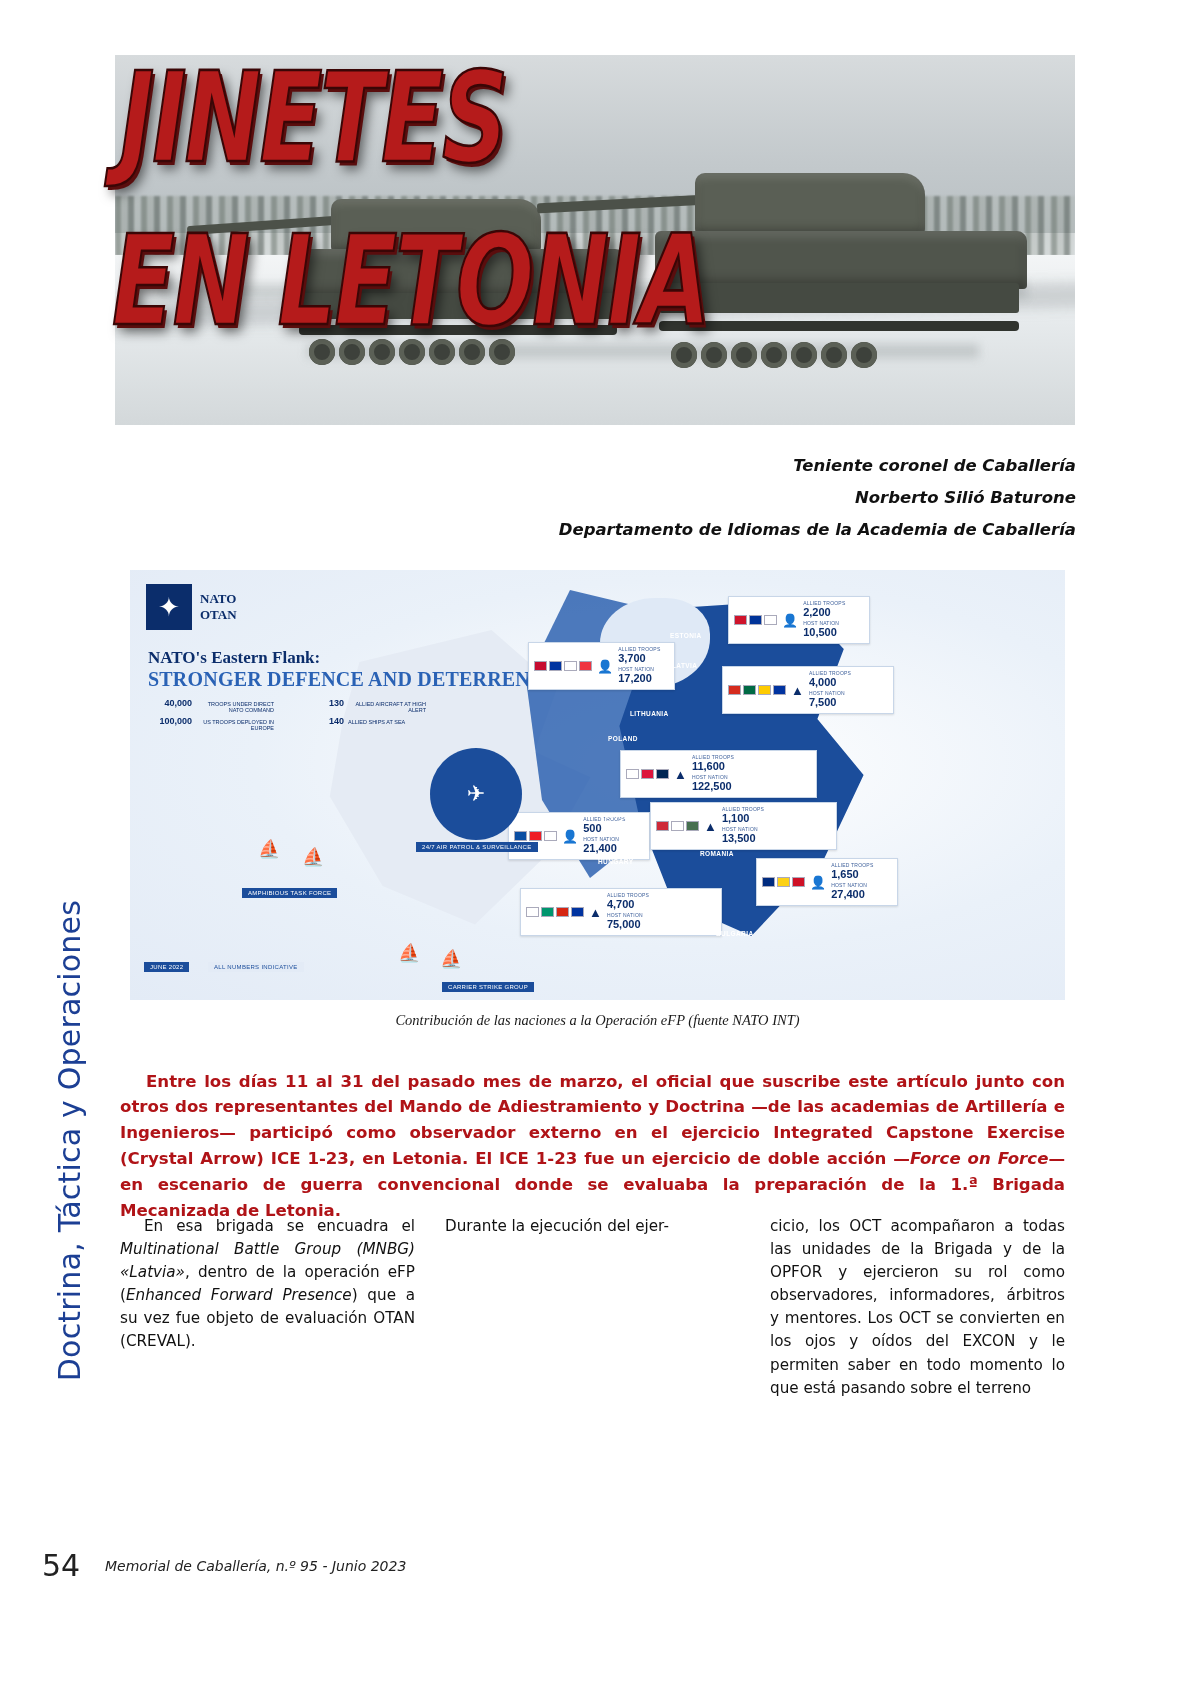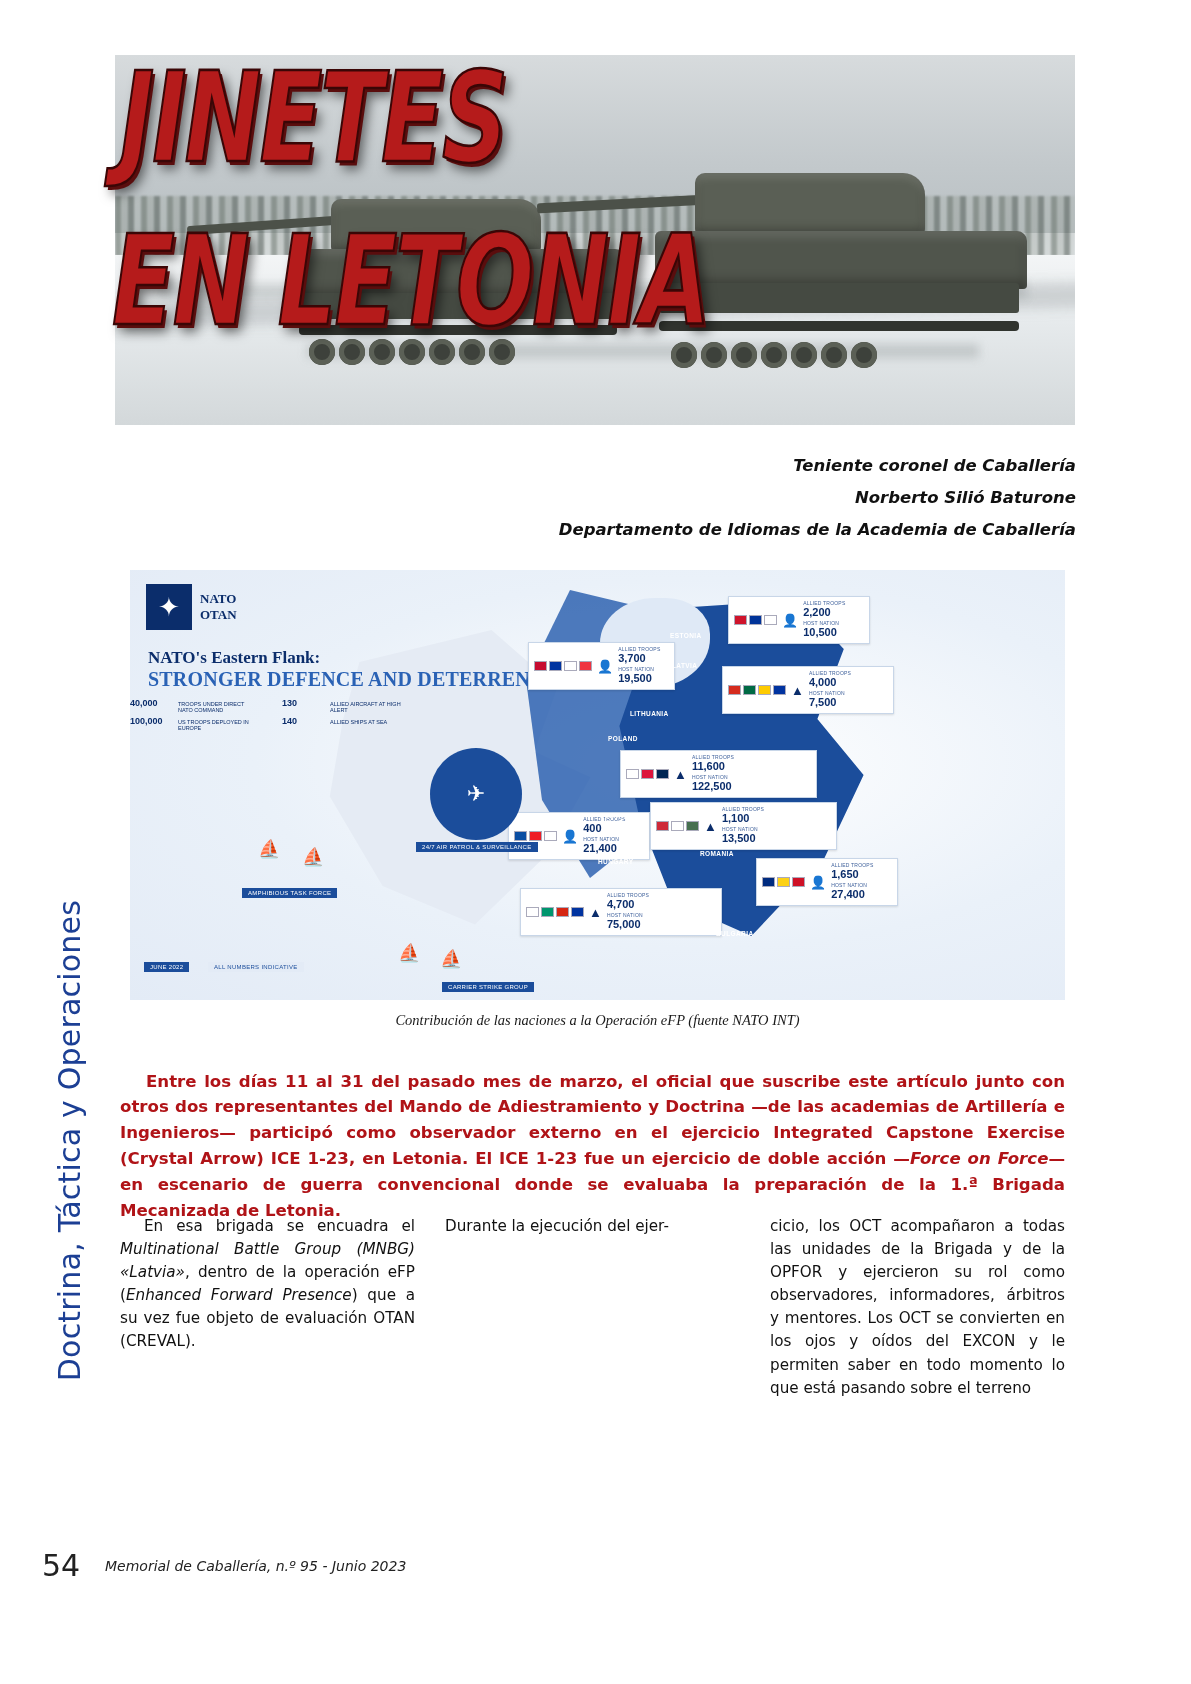--- a/index.html
+++ b/index.html
@@ -227,23 +227,23 @@
     line-height: 1.25;
   }
   .map-title {
     position: absolute; left: 18px; top: 78px;
     font-family: "Liberation Serif", serif;
     color: #0b2d6b;
   }
   .map-title .t1 { font-size: 17px; font-weight: 700; }
   .map-title .t2 { font-size: 20px; font-weight: 700; color: #2a62b5; letter-spacing: .2px; }
   .map-stats {
-    position: absolute; left: 0; top: 128px;
+    position: absolute; left: 18px; top: 128px;
     display: grid; grid-template-columns: auto auto; gap: 3px 26px;
-    font-size: 7px; color: #0b2d6b;
+    font-size: 7px; color: #0b2d6b; text-align: right;
   }
   .map-stats .num { font-weight: 700; font-size: 9px; display: inline-block; min-width: 44px;}
   .map-stats .row { display: flex; align-items: baseline; gap: 4px; }
   .map-stats .cap { font-size: 5.5px; line-height: 1.1; max-width: 78px; text-transform: uppercase; }
 
   .info-card {
     position: absolute;
     background: #ffffff;
     border: 1px solid #c8d6e8;
     box-shadow: 0 1px 2px rgba(0,0,0,.12);
@@ -480,21 +480,21 @@
         <i style="background:#c60c30"></i>
         <i style="background:#0033a0"></i>
         <i style="background:#fff"></i>
         <i style="background:#ef3340"></i>
       </div>
     <div class="fig">👤</div>
     <div class="nums">
       <div class="cap">ALLIED TROOPS</div>
       <b>3,700</b>
       <div class="cap">HOST NATION</div>
-      <b>19,500</b>
+      <b>17,200</b>
     </div>
   </div>
   <div class="country-pill" style="left:542px; top:92px;">LATVIA</div>
 
   <div class="info-card" style="left:592px; top:96px; width:160px;">
     <div class="flags">
         <i style="background:#d52b1e"></i>
         <i style="background:#006a44"></i>
         <i style="background:#fecb00"></i>
         <i style="background:#0033a0"></i>
@@ -527,21 +527,21 @@
 
   <div class="info-card" style="left:378px; top:242px; width:130px;">
     <div class="flags">
         <i style="background:#0b4ea2"></i>
         <i style="background:#ee1c25"></i>
         <i style="background:#fff"></i>
       </div>
     <div class="fig">👤</div>
     <div class="nums">
       <div class="cap">ALLIED TROOPS</div>
-      <b>400</b>
+      <b>500</b>
       <div class="cap">HOST NATION</div>
       <b>21,400</b>
     </div>
   </div>
   <div class="country-pill" style="left:470px; top:242px;">SLOVAKIA</div>
 
   <div class="info-card" style="left:520px; top:232px; width:175px;">
     <div class="flags">
         <i style="background:#ce2939"></i>
         <i style="background:#fff"></i>

